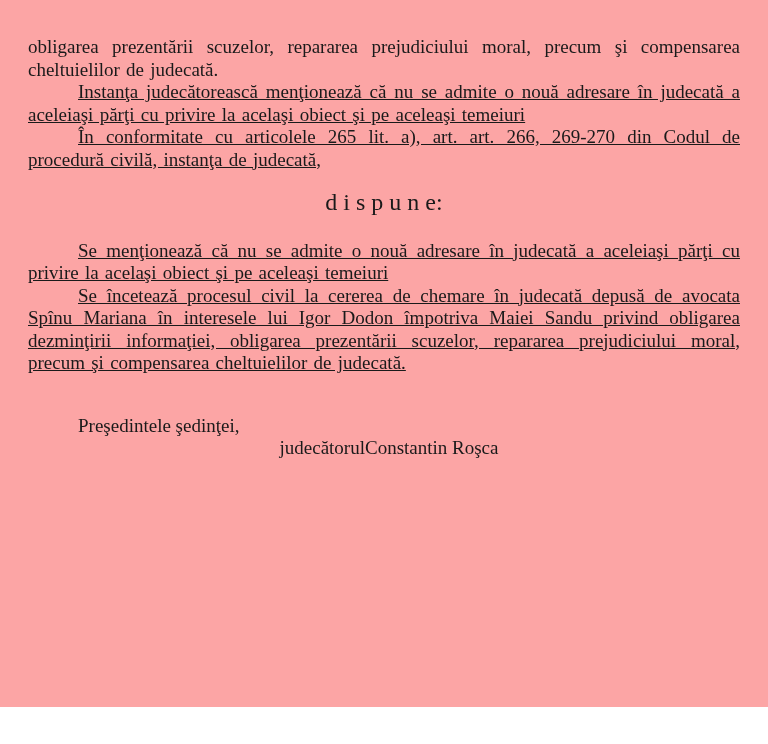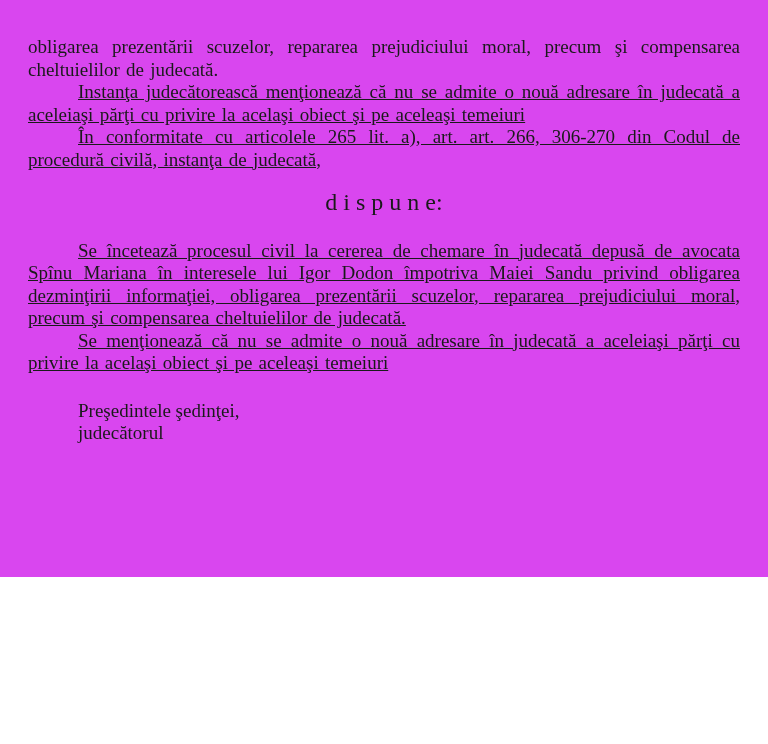--- a/index.html
+++ b/index.html
@@ -3,22 +3,22 @@
 <meta charset="utf-8">
 <style>
   * { margin: 0; padding: 0; box-sizing: border-box; }
 
   html, body {
     background: #ffffff;
   }
 
   .page {
     width: 768px;
-    height: 577px;
-    background: #d946ef;
+    height: 707px;
+    background: #fca5a5;
     position: relative;
     font-family: "Liberation Serif", "DejaVu Serif", serif;
     color: #1a1a1a;
     overflow: hidden;
   }
 
   .doc-body {
     padding: 36px 28px 0 28px;
   }
 
@@ -36,57 +36,58 @@
 
   .heading-center {
     font-size: 24px;
     line-height: 22.5px;
     text-align: center;
     margin-top: 20px;
     margin-bottom: 26px;
   }
 
   .signature-block {
-    margin-top: 25px;
+    margin-top: 40px;
     font-size: 19px;
     line-height: 22.5px;
   }
 
   .signature-role-line1 {
     padding-left: 50px;
   }
 
   .signature-row {
     display: flex;
-    justify-content: flex-start;
+    justify-content: center;
     align-items: baseline;
     padding-left: 50px;
     padding-right: 40px;
   }
 </style>
 </head>
 <body>
 
 <div class="page">
   <div class="doc-body">
 
     <p class="para">obligarea prezentării scuzelor, repararea prejudiciului moral, precum şi compensarea cheltuielilor de judecată.</p>
 
     <p class="para indent">Instanţa judecătorească menţionează că nu se admite o nouă adresare în judecată a aceleiaşi părţi cu privire la acelaşi obiect şi pe aceleaşi temeiuri</p>
 
-    <p class="para indent">În conformitate cu articolele 265 lit. a), art. art. 266, 306-270 din Codul de procedură civilă, instanţa de judecată,</p>
+    <p class="para indent">În conformitate cu articolele 265 lit. a), art. art. 266, 269-270 din Codul de procedură civilă, instanţa de judecată,</p>
 
     <div class="heading-center">d i s p u n e:</div>
 
+    <p class="para indent">Se menţionează că nu se admite o nouă adresare în judecată a aceleiaşi părţi cu privire la acelaşi obiect şi pe aceleaşi temeiuri</p>
+
     <p class="para indent">Se încetează procesul civil la cererea de chemare în judecată depusă de avocata Spînu Mariana în interesele lui Igor Dodon împotriva Maiei Sandu privind obligarea dezminţirii informaţiei, obligarea prezentării scuzelor, repararea prejudiciului moral, precum şi compensarea cheltuielilor de judecată.</p>
-
-    <p class="para indent">Se menţionează că nu se admite o nouă adresare în judecată a aceleiaşi părţi cu privire la acelaşi obiect şi pe aceleaşi temeiuri</p>
 
 
     <div class="signature-block">
       <div class="signature-role-line1">Preşedintele şedinţei,</div>
       <div class="signature-row">
         <span>judecătorul</span>
+        <span>Constantin Roşca</span>
       </div>
     </div>
 
   </div>
 </div>
 
 </body></html>

